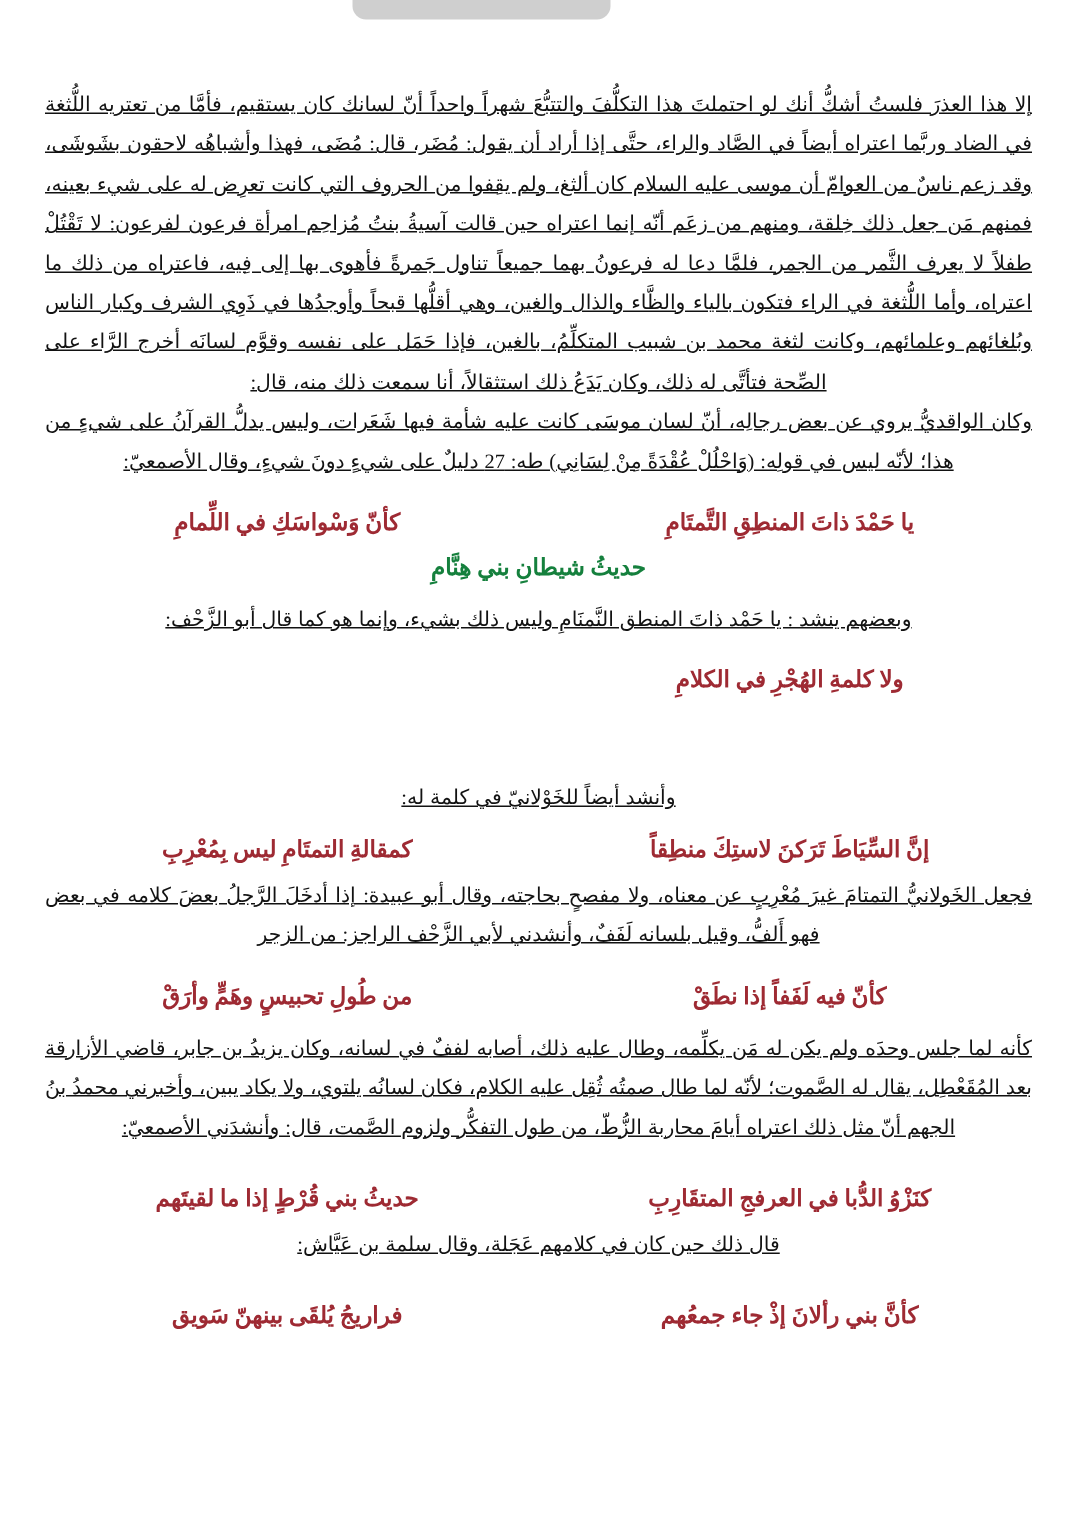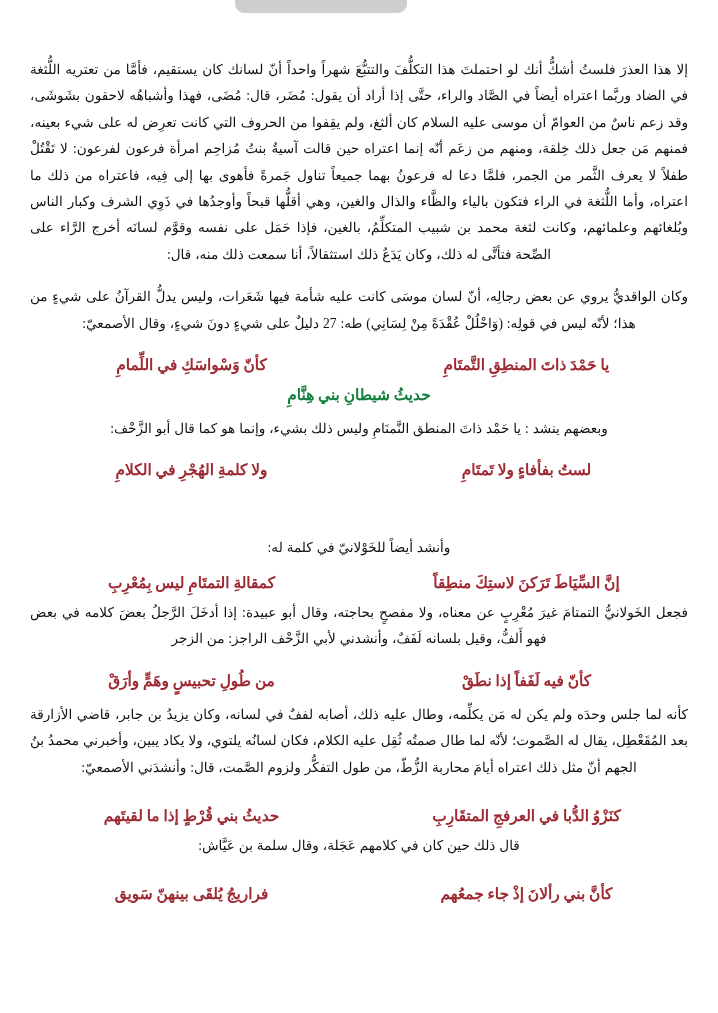--- a/index.html
+++ b/index.html
@@ -43,24 +43,25 @@
     direction: rtl;
     text-align: justify;
     text-align-last: center;
     font-size: 13.6px;
     line-height: 26.4px;
     letter-spacing: 0px;
     word-spacing: 0.5px;
     color: #121212;
     margin: 0;
     padding: 0 6px;
+    text-decoration: underline;
   }
   .prose.centered-last { text-align-last: center; }
 
-  .prose-block + .prose-block { margin-top: 16px; }
+  .prose-block + .prose-block { margin-top: 0px; }
 
   
   .verse {
     direction: rtl;
     display: flex;
     width: 100%;
     color: #9e2a33;
     font-weight: bold;
     font-size: 15.4px;
     line-height: 26px;
@@ -126,21 +127,20 @@
 
   <div class="sp-6"></div>
 
   <div class="prose-block">
     <p class="prose centered-last">وبعضهم ينشد : يا حَمْد ذاتَ المنطق النَّمنَامِ وليس ذلك بشيء، وإنما هو كما قال أبو الزَّحْف:</p>
   </div>
 
   <div class="sp-10"></div>
 
   <div class="verse">
-    <span class="hemistich sadr">لستُ بفأفاءٍ ولا تَمتَامِ</span>
     <span class="hemistich ajuz">ولا كلمةِ الهُجْرِ في الكلامِ</span>
   </div>
 
   <div class="sp-20"></div>
   <div class="sp-14"></div>
 
   <div class="prose-block">
     <p class="prose centered-last">وأنشد أيضاً للخَوْلانيّ في كلمة له:</p>
   </div>
 

